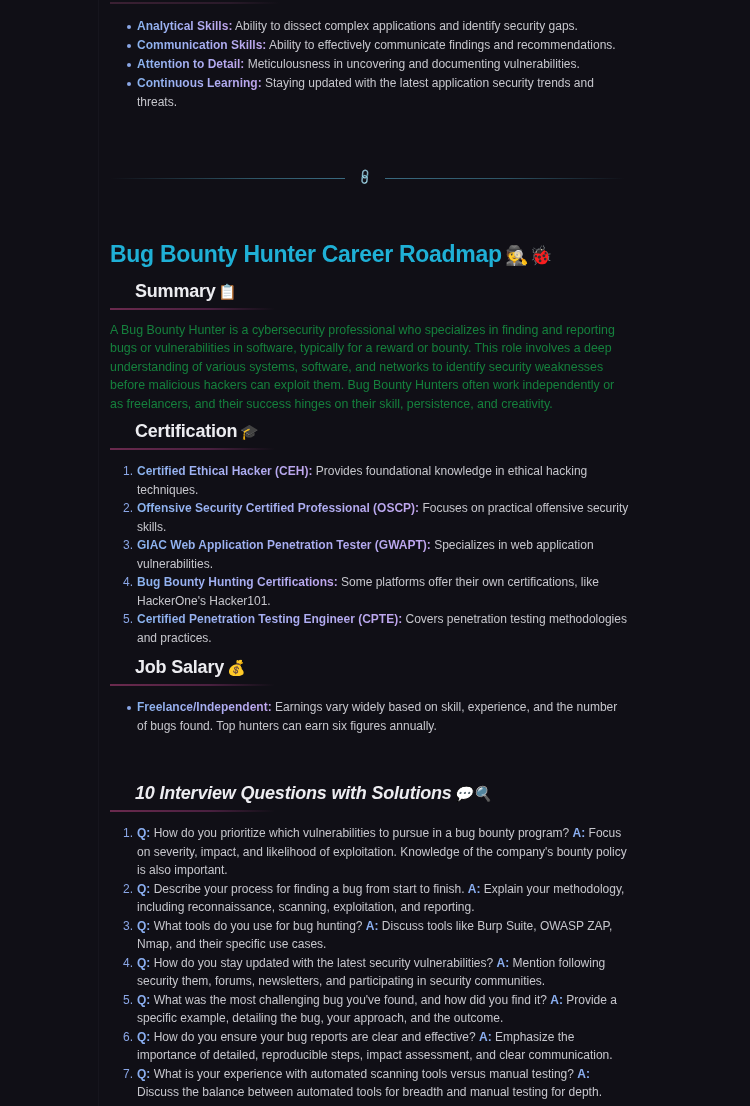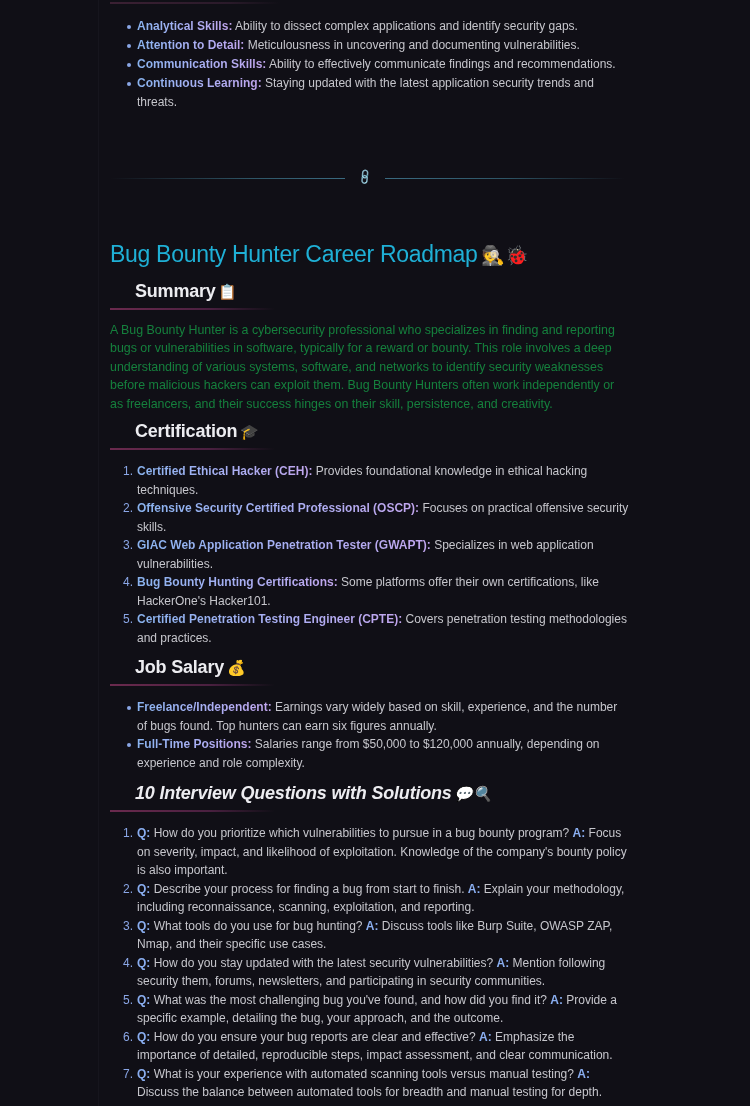--- a/index.html
+++ b/index.html
@@ -91,21 +91,21 @@
       position: absolute; left: 249px; top: -1px;
       color: #d4457f; font-size: 11px;
       transform: rotate(-40deg);
       font-weight: bold;
     }
 
     .h1 {
       position: absolute;
       top: 241px; left: 0;
       font-size: 23px;
-      font-weight: normal;
+      font-weight: bold;
       color: #1fb0d6;
       letter-spacing: -0.3px;
       white-space: nowrap;
     }
     .h1 .emoji { font-size: 19px; margin-left: 4px; }
     .h2 {
       position: absolute;
       left: 0;
       font-size: 18px;
       font-weight: bold;
@@ -135,22 +135,22 @@
 </head>
 <body>
 
 <div class="side-border"></div>
 
 <div class="page">
   <div class="top-rule"></div>
 
   <ul class="bullets" id="skills">
     <li><span class="gl">Analytical Skills:</span><span> Ability to dissect complex applications and identify security gaps.</span></li>
+    <li><span class="gl">Communication Skills:</span><span> Ability to effectively communicate findings and recommendations.</span></li>
     <li><span class="gl">Attention to Detail:</span><span> Meticulousness in uncovering and documenting vulnerabilities.</span></li>
-    <li><span class="gl">Communication Skills:</span><span> Ability to effectively communicate findings and recommendations.</span></li>
     <li><span class="gl">Continuous Learning:</span><span> Staying updated with the latest application security trends and threats.</span></li>
   </ul>
 
   <div class="divider">
     <div class="line-l"></div>
     <span class="link">🔗</span>
     <div class="line-r"></div>
   </div>
 
   <div class="h1">
@@ -174,21 +174,20 @@
     <li><span class="num">4.</span><span class="gl">Bug Bounty Hunting Certifications:</span><span> Some platforms offer their own certifications, like HackerOne's Hacker101.</span></li>
     <li><span class="num">5.</span><span class="gl">Certified Penetration Testing Engineer (CPTE):</span><span> Covers penetration testing methodologies and practices.</span></li>
   </ol>
 
   <div class="h2" style="top:657px;">
     <span>Job Salary</span><span class="emoji">💰</span>
   </div>
   <div class="h2-rule" style="top:684px;"></div>
   <ul class="bullets block" style="top:698px;">
     <li><span class="gl">Freelance/Independent:</span><span> Earnings vary widely based on skill, experience, and the number of bugs found. Top hunters can earn six figures annually.</span></li>
-    <li><span class="gl">Full-Time Positions:</span><span> Salaries range from $50,000 to $120,000 annually, depending on experience and role complexity.</span></li>
   </ul>
 
   <div class="h2" style="top:783px;font-style:italic;">
     <span>10 Interview Questions with Solutions</span><span class="emoji">💬🔍</span>
   </div>
   <div class="h2-rule" style="top:810px;"></div>
   <ol class="numbered block" style="top:824px;">
     <li><span class="num">1.</span><span class="qa">Q:</span><span> How do you prioritize which vulnerabilities to pursue in a bug bounty program? </span><span class="qa">A:</span><span> Focus on severity, impact, and likelihood of exploitation. Knowledge of the company's bounty policy is also important.</span></li>
     <li><span class="num">2.</span><span class="qa">Q:</span><span> Describe your process for finding a bug from start to finish. </span><span class="qa">A:</span><span> Explain your methodology, including reconnaissance, scanning, exploitation, and reporting.</span></li>
     <li><span class="num">3.</span><span class="qa">Q:</span><span> What tools do you use for bug hunting? </span><span class="qa">A:</span><span> Discuss tools like Burp Suite, OWASP ZAP, Nmap, and their specific use cases.</span></li>

